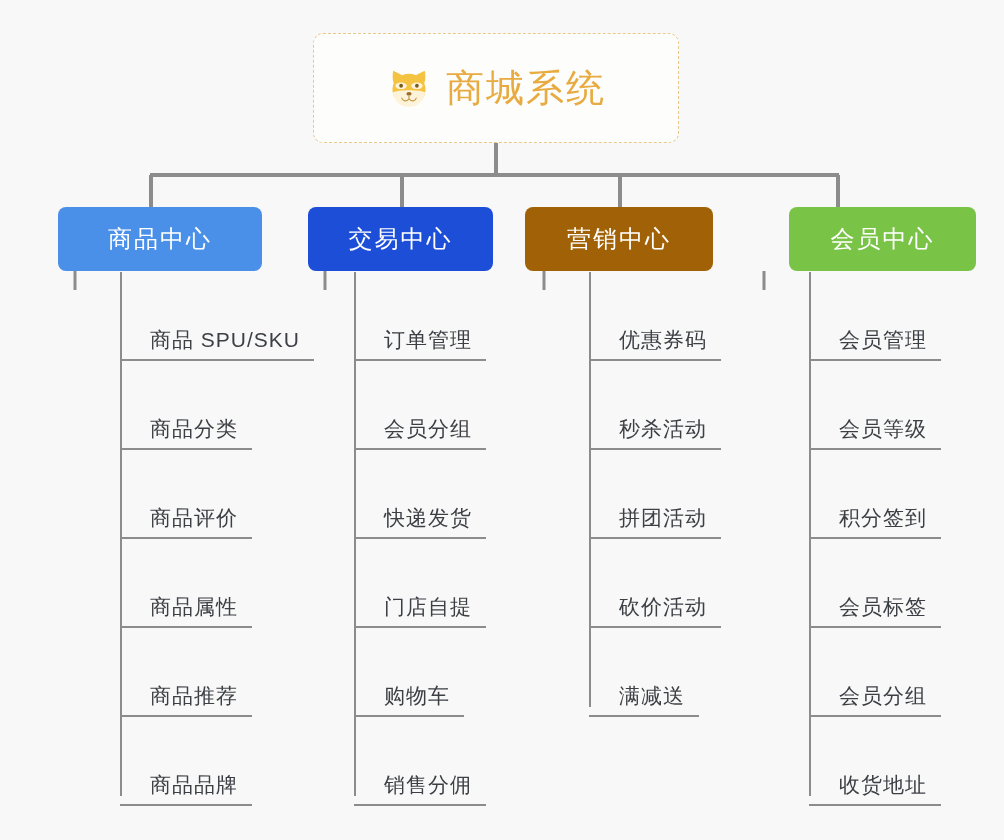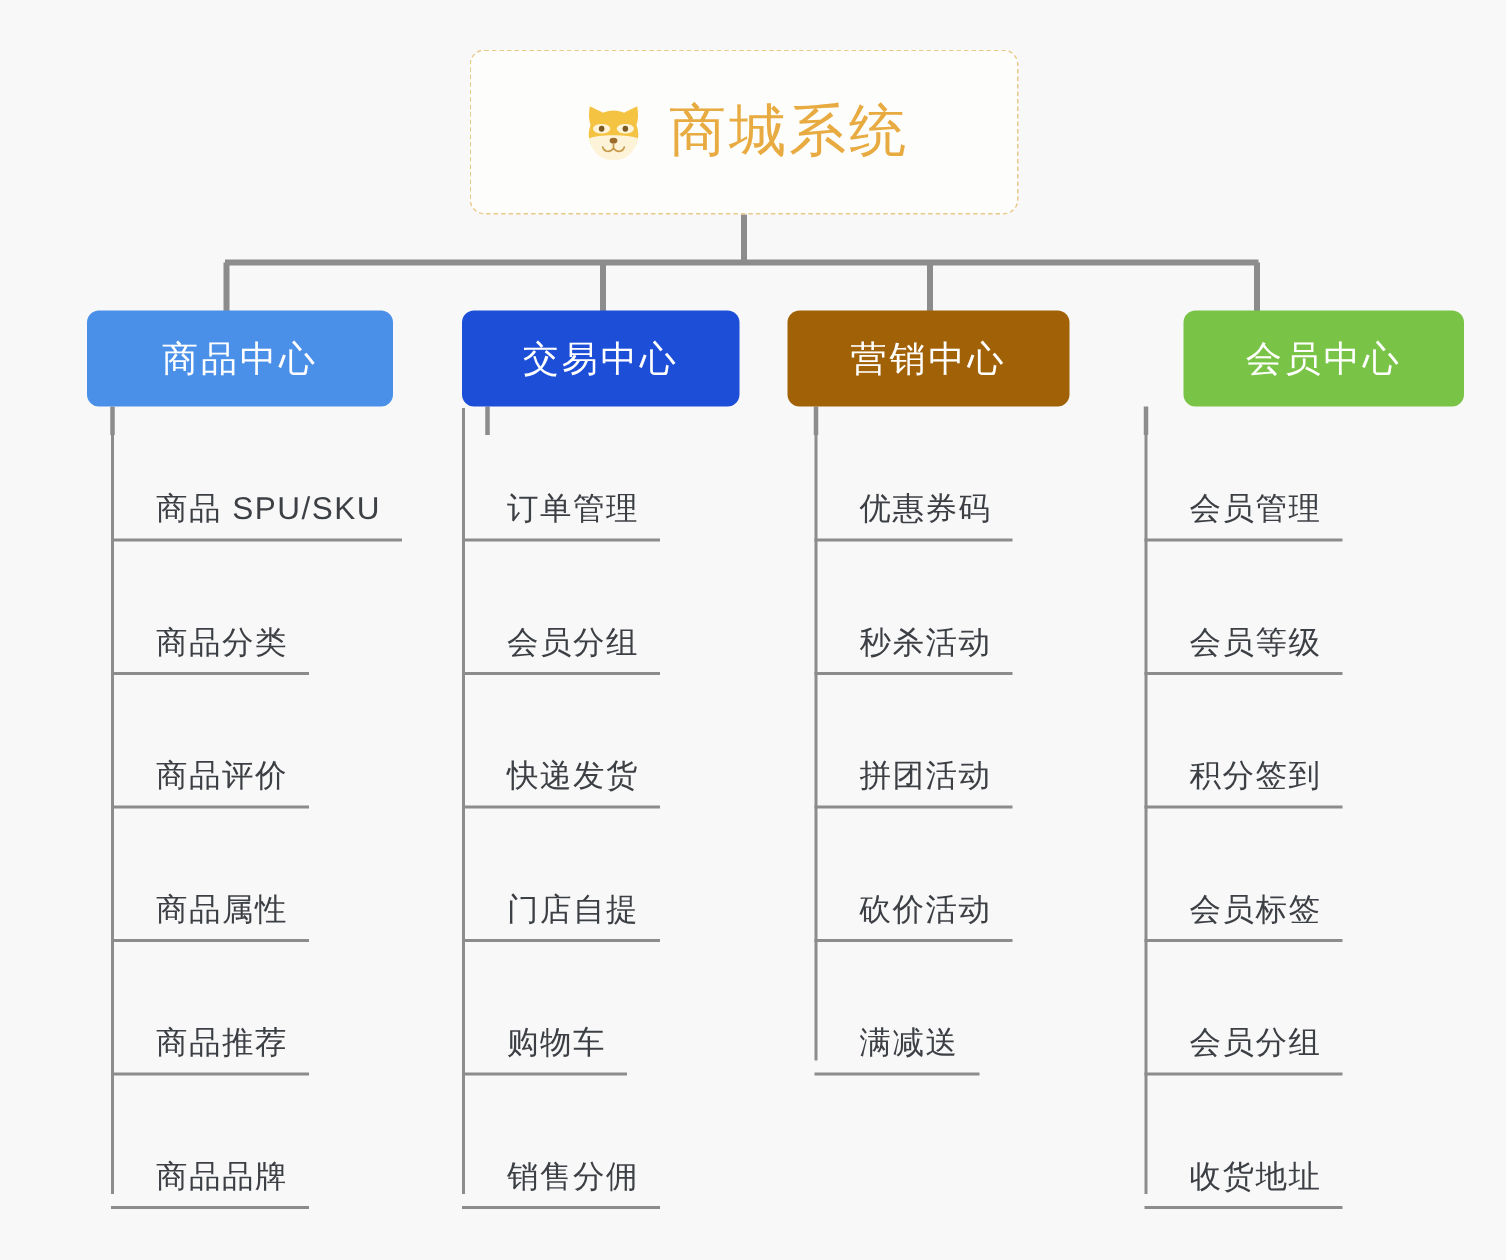--- a/index.html
+++ b/index.html
@@ -75,20 +75,21 @@
     color: #ffffff;
     font-size: 24px;
     letter-spacing: 2px;
     box-sizing: border-box;
   }
 
   
   .leaf-column {
     position: absolute;
     top: 272px;
+    margin-left: 46px;
   }
   .leaf-item {
     position: relative;
     height: 89px;
     display: flex;
     align-items: flex-end;
     box-sizing: border-box;
   }
   .leaf-label {
     font-size: 21px;

